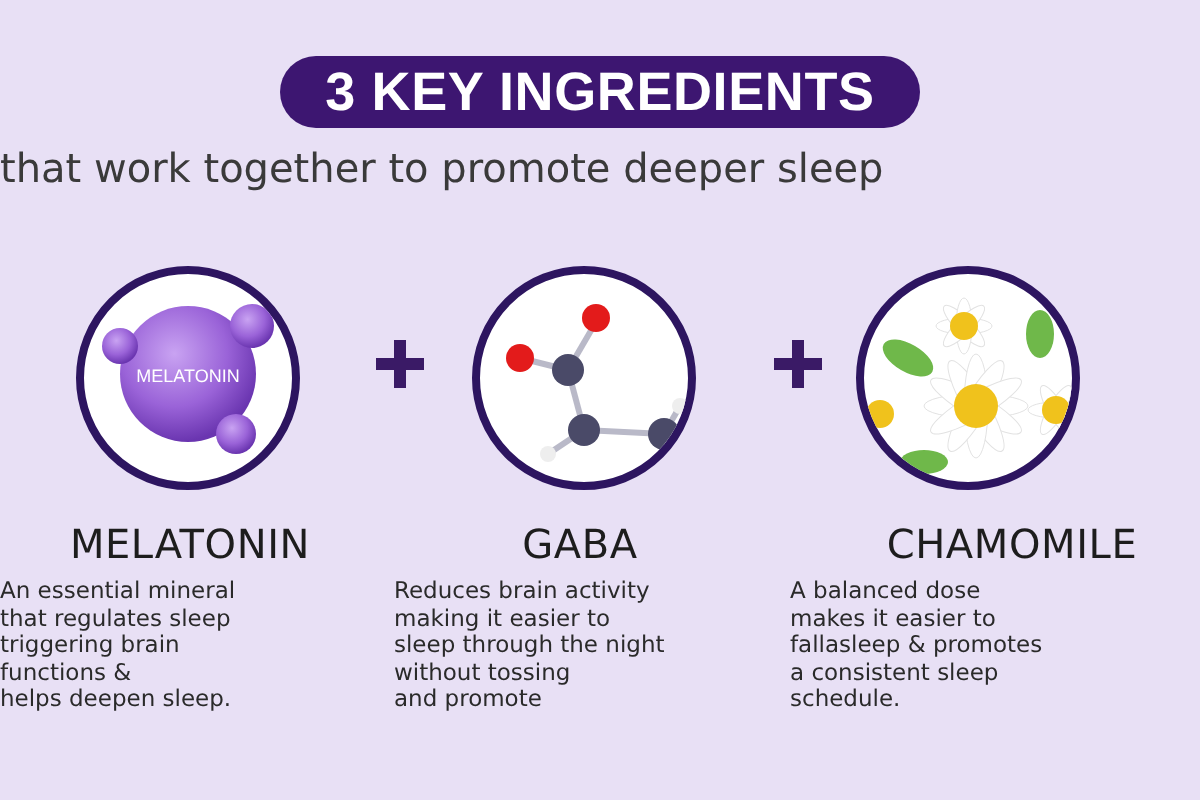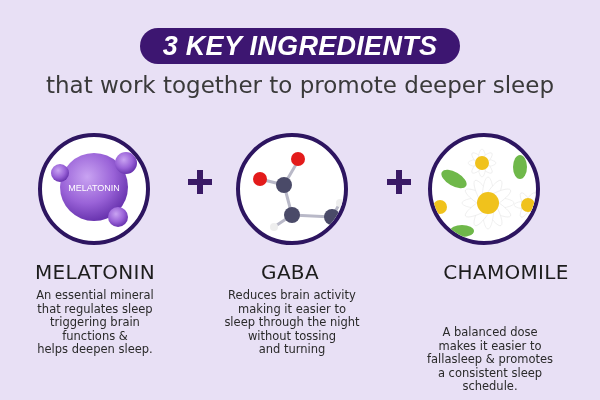--- a/index.html
+++ b/index.html
@@ -1,28 +1,28 @@
 <!DOCTYPE html>
 <html><head>
 <meta charset="utf-8">
 <style>
   *{margin:0;padding:0;box-sizing:border-box;}
   html,body{width:600px;height:400px;overflow:hidden;}
   body{background:#e8e0f5;font-family:"DejaVu Sans","Liberation Sans",sans-serif;position:relative;color:#222;}
   .pill{position:absolute;left:140px;top:28px;width:320px;height:36px;border-radius:18px;background:#3d1671;color:#fff;
         font-family:"Liberation Sans",sans-serif;font-weight:bold;font-size:27px;letter-spacing:0.3px;
-        display:flex;align-items:center;justify-content:center;font-style:italic;}
-  .subtitle{position:absolute;left:0;width:600px;top:72px;text-align:center;font-size:23px;color:#3a3a3a;font-family:"DejaVu Sans",sans-serif;}
+        display:flex;align-items:center;justify-content:center;}
+  .subtitle{position:absolute;left:0;width:600px;top:72px;text-align:left;font-size:20px;color:#3a3a3a;font-family:"DejaVu Sans",sans-serif;}
   .circle{position:absolute;top:133px;width:112px;height:112px;border-radius:50%;background:#fff;border:4px solid #2d1560;overflow:hidden;}
   .plus{position:absolute;top:170px;width:24px;height:24px;}
   .plus:before,.plus:after{content:"";position:absolute;background:#3a1a66;}
   .plus:before{left:9px;top:0;width:6px;height:24px;}
   .plus:after{left:0;top:9px;width:24px;height:6px;}
   .name{position:absolute;top:260px;width:190px;text-align:center;font-size:20px;color:#1d1d1d;font-family:"DejaVu Sans",sans-serif;letter-spacing:0.3px;}
-  .desc{position:absolute;top:289px;width:190px;text-align:center;font-size:11.5px;line-height:13.6px;color:#2a2a2a;font-family:"DejaVu Sans",sans-serif;white-space:pre-line;}
+  .desc{position:absolute;top:289px;width:190px;text-align:left;font-size:11.5px;line-height:13.6px;color:#2a2a2a;font-family:"DejaVu Sans",sans-serif;white-space:pre-line;}
 </style>
 </head>
 <body>
 
 <div class="pill">
   <span>3 KEY INGREDIENTS</span>
 </div>
 <div class="subtitle">that work together to promote deeper sleep</div>
 
 <div class="circle" style="left:38px;">
@@ -103,20 +103,20 @@
 that regulates sleep
 triggering brain
 functions &amp;
 helps deepen sleep.</div>
 
 <div class="name" style="left:195px;">GABA</div>
 <div class="desc" style="left:197px;">Reduces brain activity
 making it easier to
 sleep through the night
 without tossing
-and turning</div>
+and promote</div>
 
 <div class="name" style="left:411px;">CHAMOMILE</div>
-<div class="desc" style="left:395px;margin-top:37px;">A balanced dose
+<div class="desc" style="left:395px;">A balanced dose
 makes it easier to
 fallasleep &amp; promotes
 a consistent sleep
 schedule.</div>
 
 </body></html>

